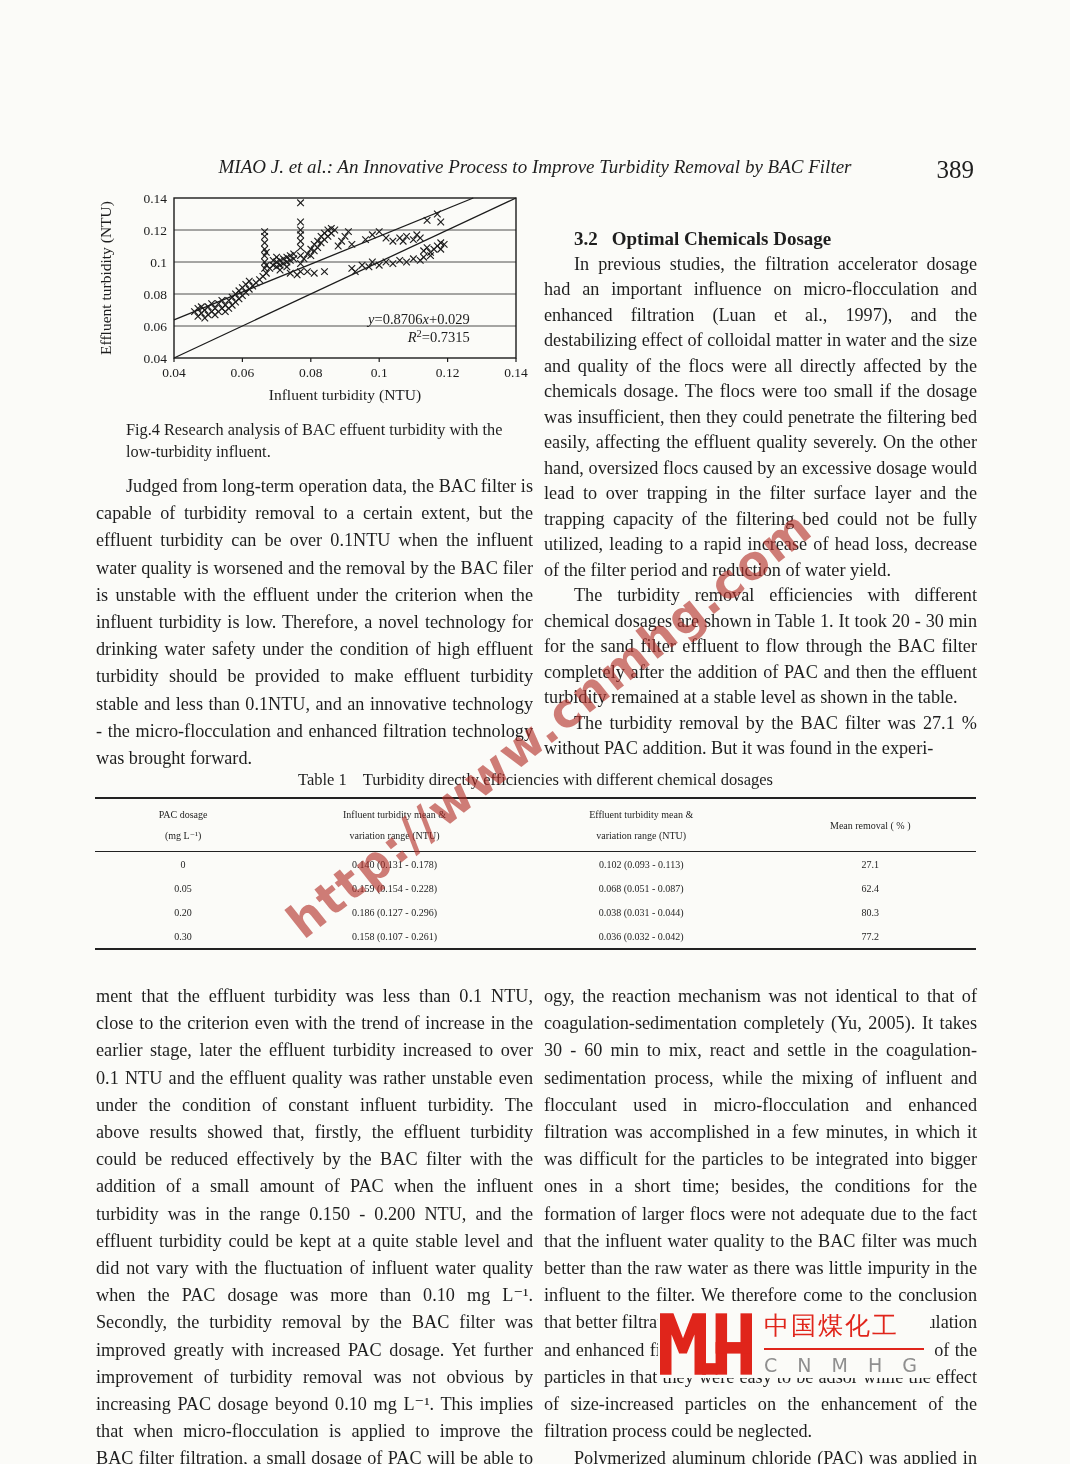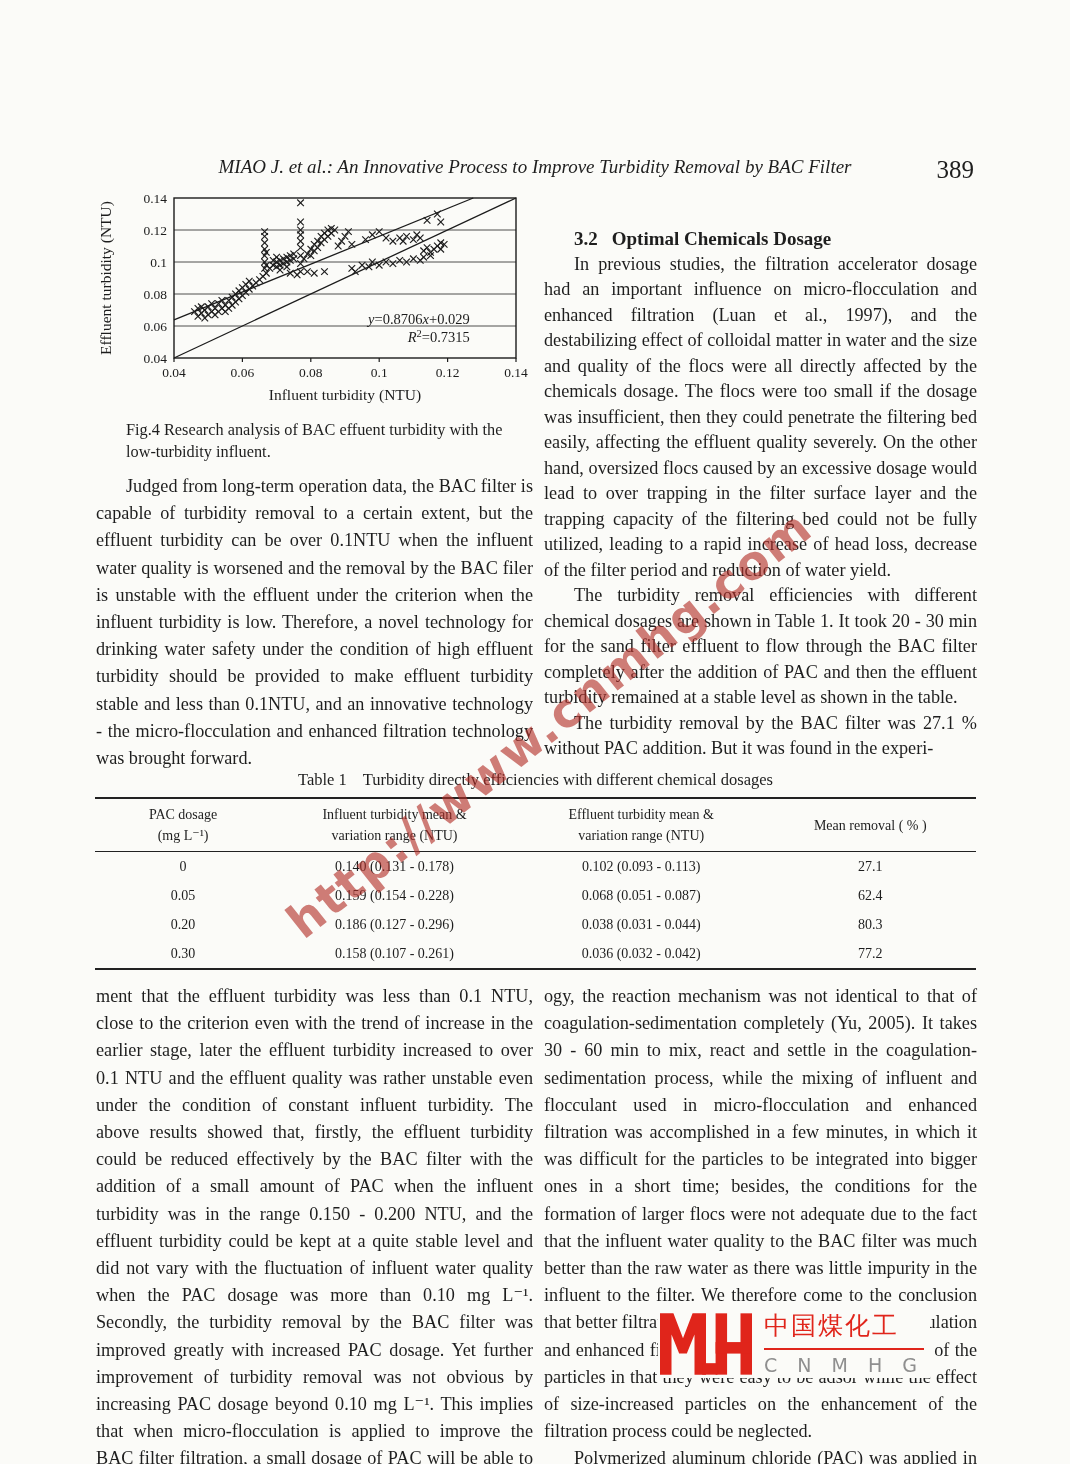--- a/index.html
+++ b/index.html
@@ -26,21 +26,21 @@
   #rightcol-top p{line-height:25.5px;}
   .sec-heading{font-weight:bold;font-size:19px;margin:0 0 9px 0;text-indent:0;text-align:left;}
   .sec-heading .sec-num{margin-right:14px;}
   #bottom-left{left:96px;top:983px;width:437px;}
   #bottom-right{left:544px;top:983px;width:433px;}
 
   
   #table-block{position:absolute;left:95px;top:770px;width:881px;}
   .table-caption{text-align:center;font-size:16.5px;margin-bottom:7px;}
   .table-caption .tcap-label{margin-right:16px;}
-  #table-block table{width:100%;border-collapse:collapse;font-size:14px;
+  #table-block table{width:100%;border-collapse:collapse;font-size:10px;
        border-top:2.5px solid #222;border-bottom:2.5px solid #222;}
   #table-block th{font-weight:normal;border-bottom:1.3px solid #222;
        padding:5px 2px;line-height:21px;text-align:center;}
   #table-block td{text-align:center;padding:6.5px 2px;}
 
   
   #watermark{position:absolute;left:276px;top:906px;transform:rotate(-38.5deg);
      transform-origin:0 0;font-family:"DejaVu Sans",sans-serif;font-weight:bold;
      font-size:47px;letter-spacing:2px;color:rgba(178,45,38,0.62);
      white-space:nowrap;z-index:5;pointer-events:none;}

